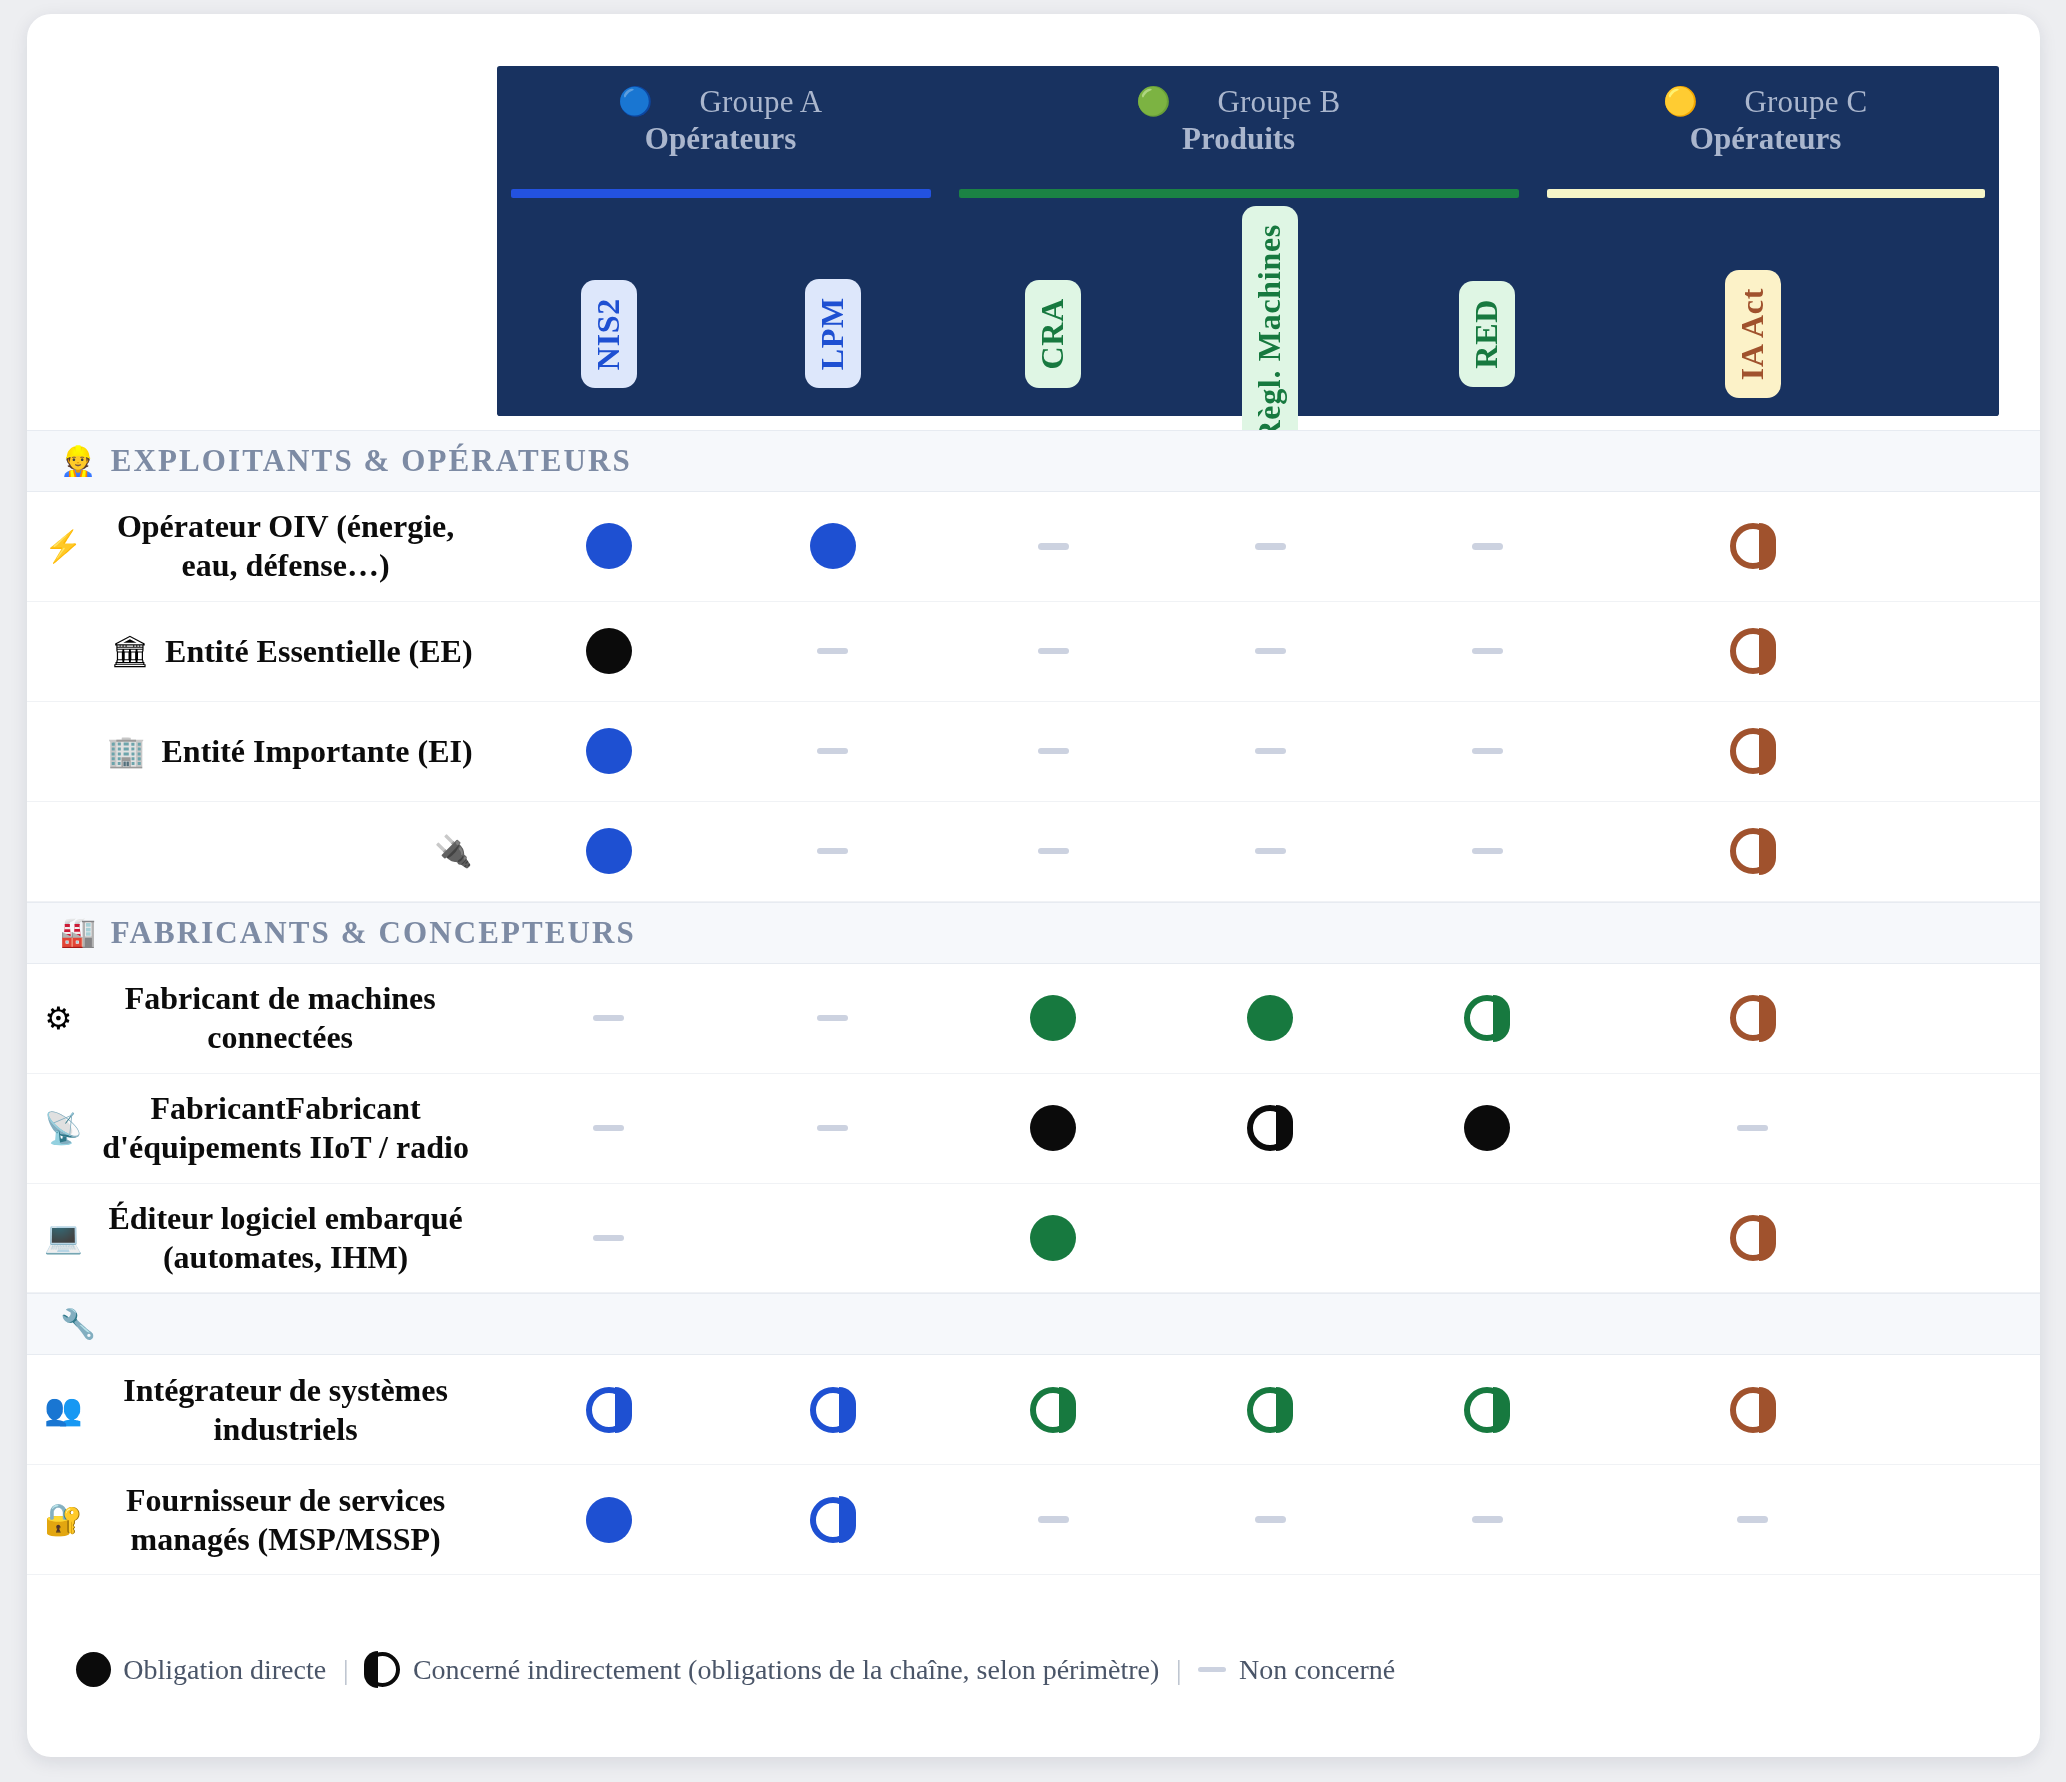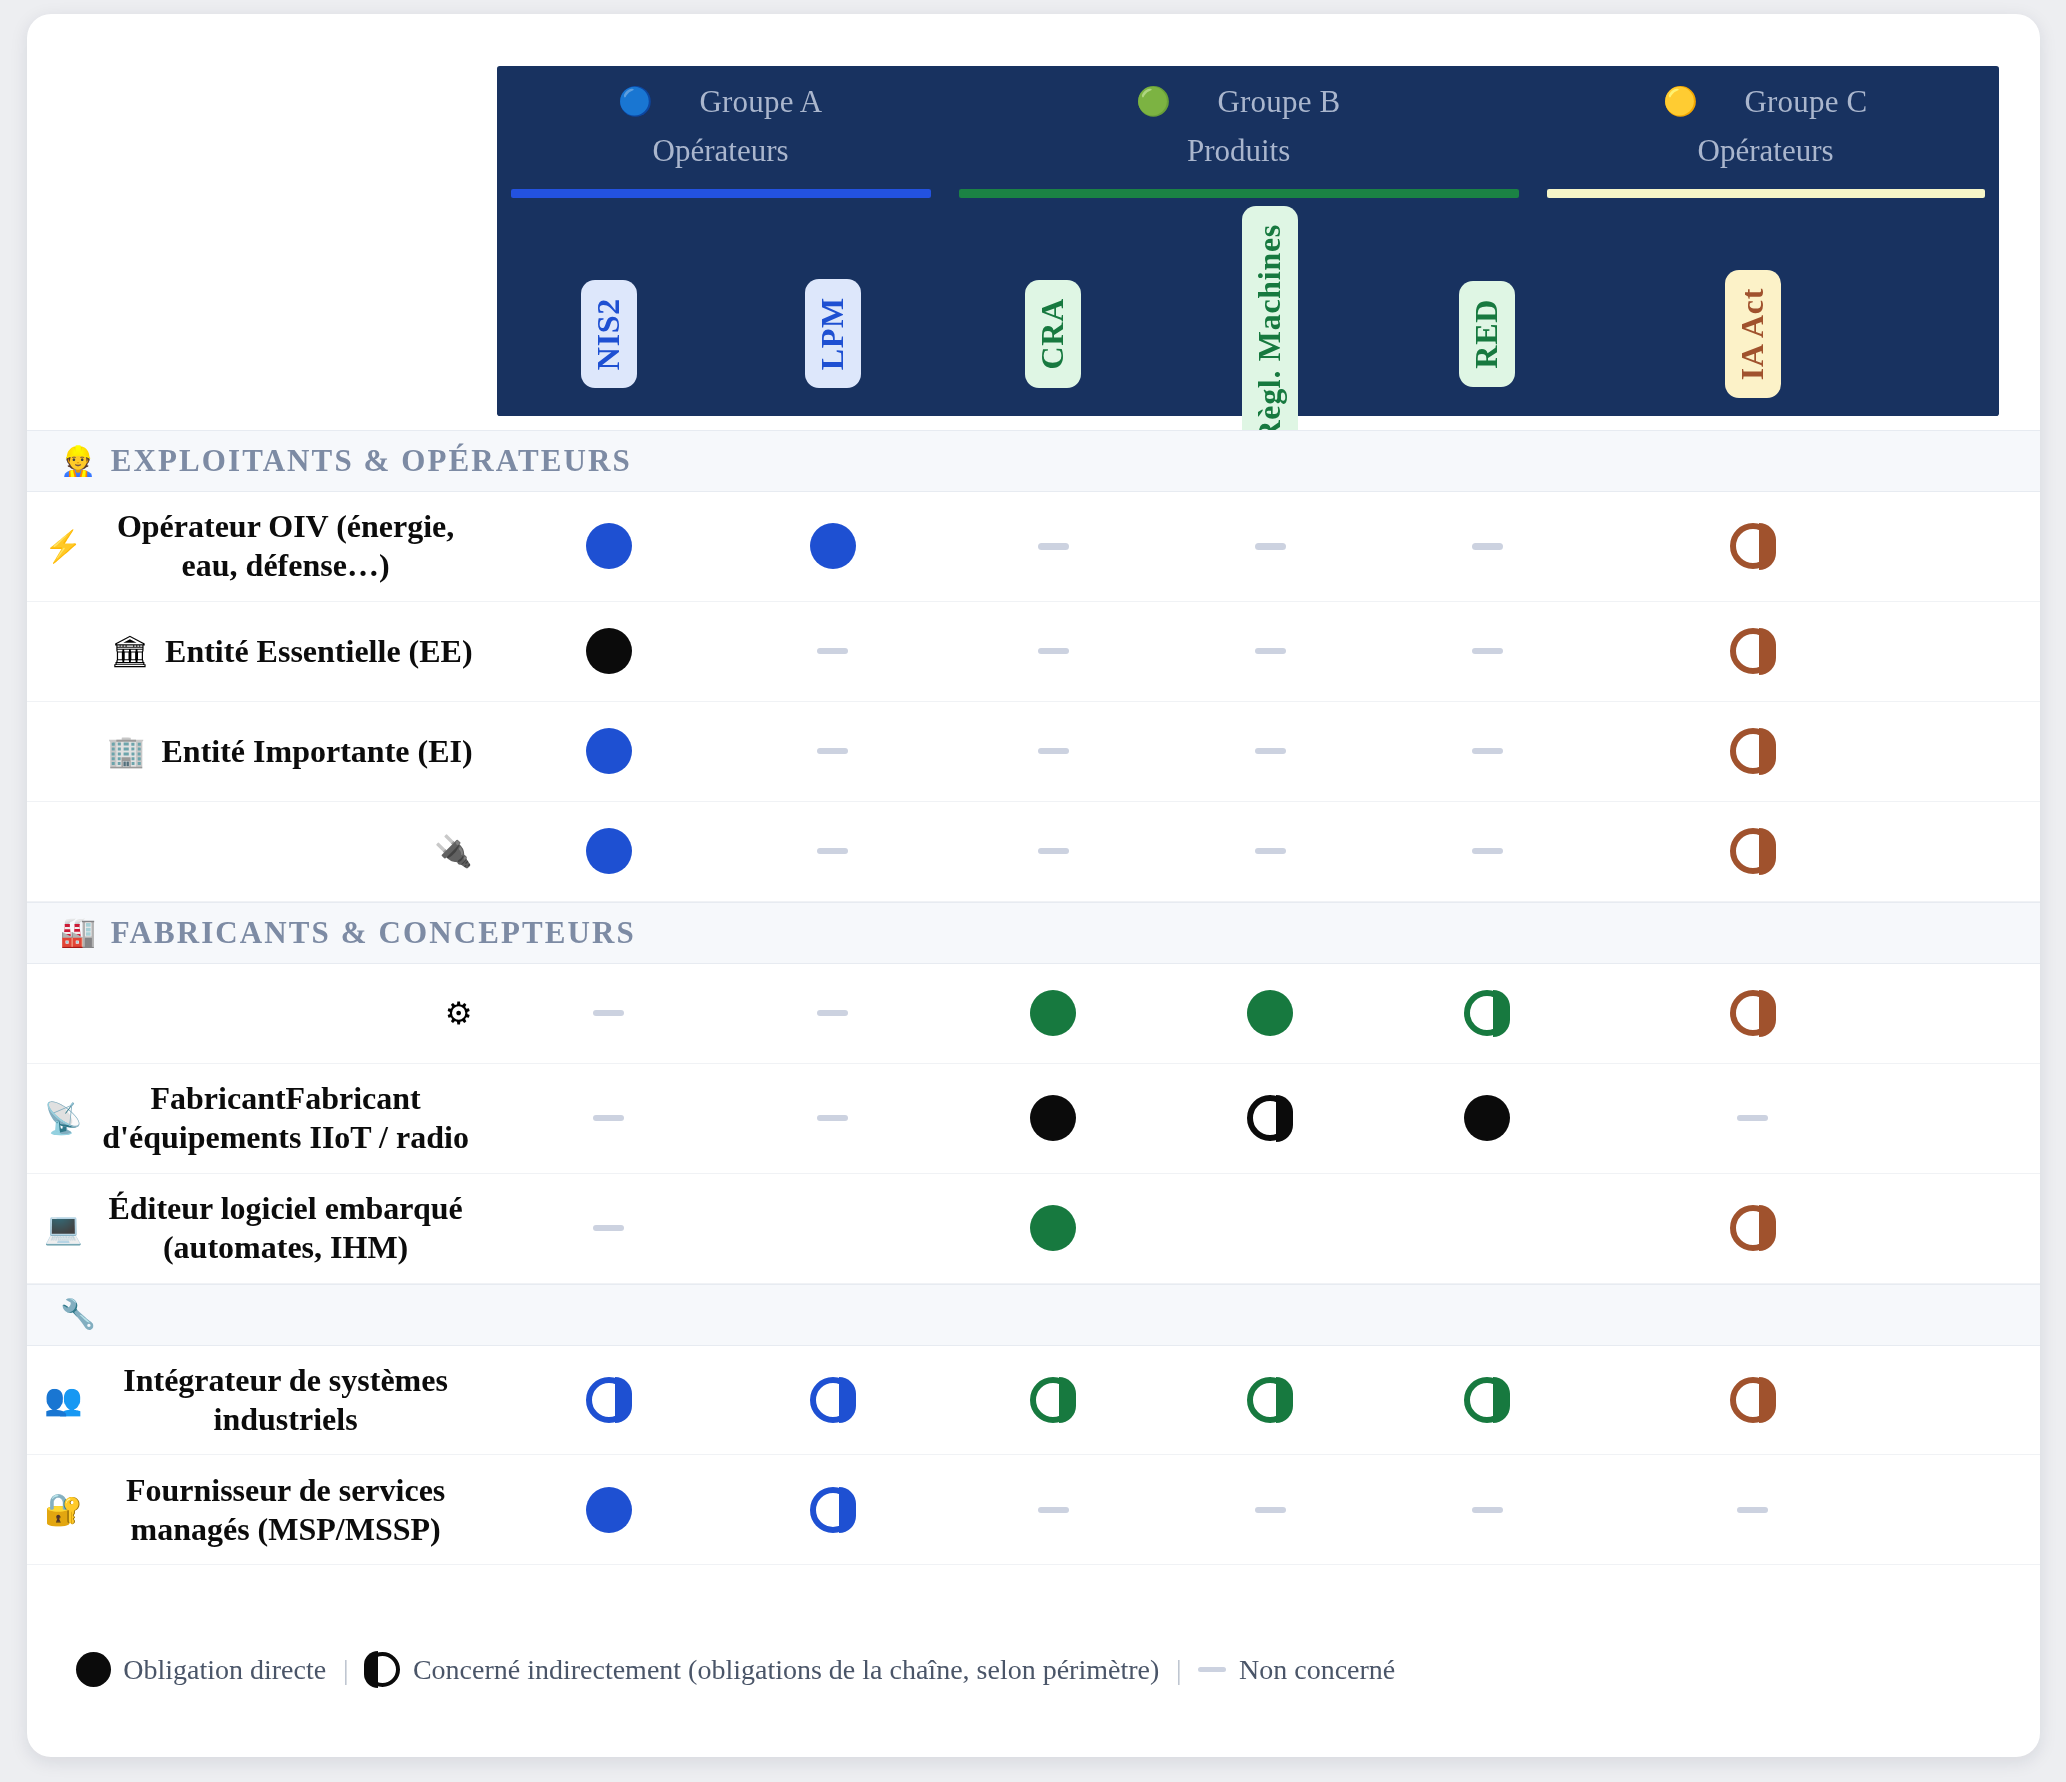--- a/index.html
+++ b/index.html
@@ -27,21 +27,21 @@
     position:absolute;left:470px;top:52px;width:1502px;height:350px;
     background:#183260;border-radius:2.8px;
   }
   .hdr-groups{position:absolute;left:0;top:0;width:100%;height:140px;
     display:grid;grid-template-columns:448px 588px 466px;}
   .grp{position:relative;display:flex;flex-direction:column;align-items:center;
        justify-content:flex-start;padding-top:18px;}
   .grp-line1{display:flex;align-items:center;gap:9.8px;}
   .grp-dot{font-size:28px;line-height:1;}
   .grp-name{font-size:31px;color:#aab6cd;letter-spacing:0.2px;margin-left:36px;}
-  .grp-sub{font-size:31px;color:#aab6cd;margin-top:13px;}
+  .grp-sub{font-size:31px;color:#aab6cd;margin-top:1px;font-weight:bold;}
   .grp-rule{position:absolute;bottom:8.4px;left:14px;right:14px;height:8.4px;border-radius:2.1px;}
 
   .hdr-cols{position:absolute;left:0;top:140px;width:100%;height:210px;
     display:grid;grid-template-columns:224px 224px 217px 217px 217px 314px;}
   .colcell{display:flex;align-items:center;justify-content:center;}
   .badge{
     border-radius:14px;display:flex;align-items:center;justify-content:center;
     padding:18px 11.2px;min-width:28px;
   }
   .badge span{
@@ -259,20 +259,21 @@
           <span class="mk half" style="color: rgb(160, 82, 45);"></span>
         </div>
       </div>
       <div class="section">
         <span class="section-icon">🏭</span>
         <span class="section-title">FABRICANTS &amp; CONCEPTEURS</span>
       </div>
       <div class="row drow">
         <div class="rowlabel">
           <span class="rowicon">⚙</span>
+          <span class="lab">Fabricant de machines connectées</span>
         </div>
         <div class="cell">
           <span class="mk none"></span>
         </div>
         <div class="cell">
           <span class="mk none"></span>
         </div>
         <div class="cell">
           <span class="mk full" style="background: rgb(23, 121, 63);"></span>
         </div>

